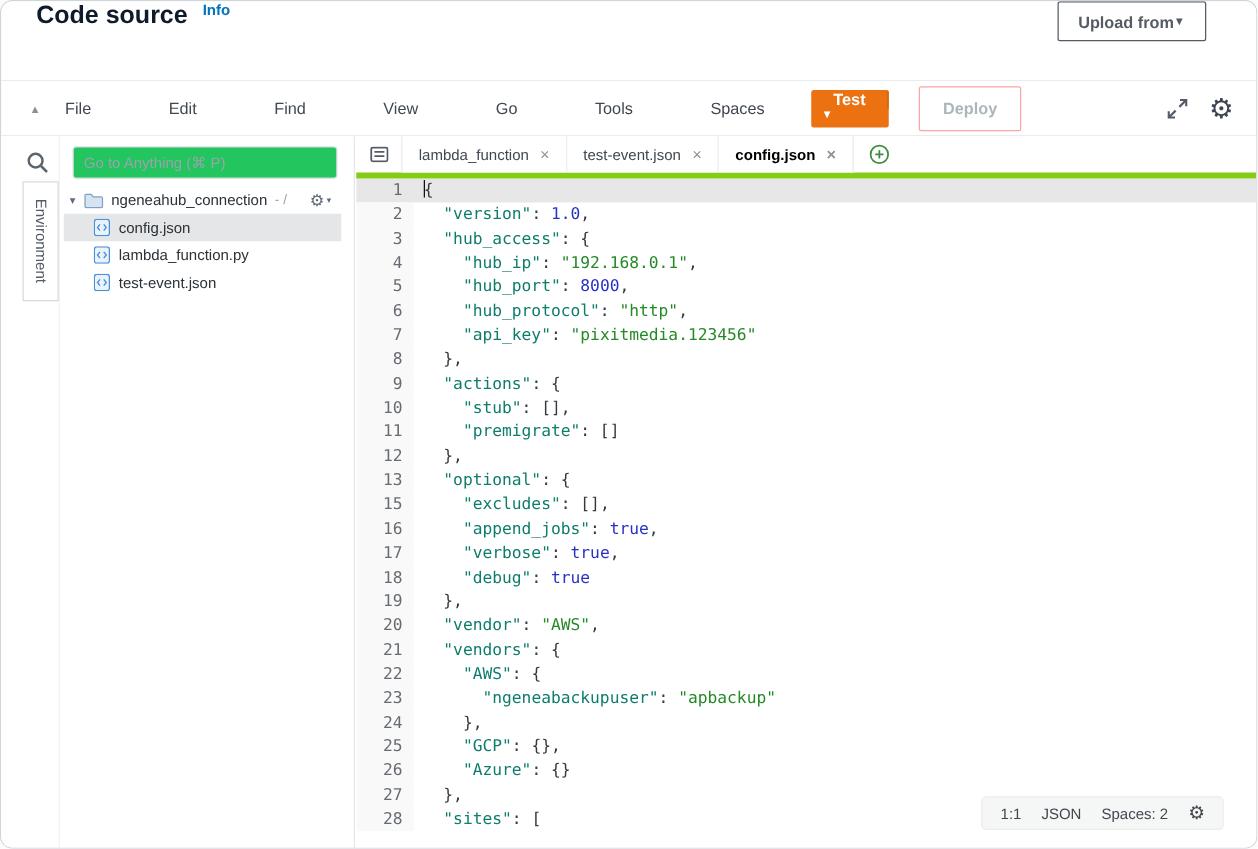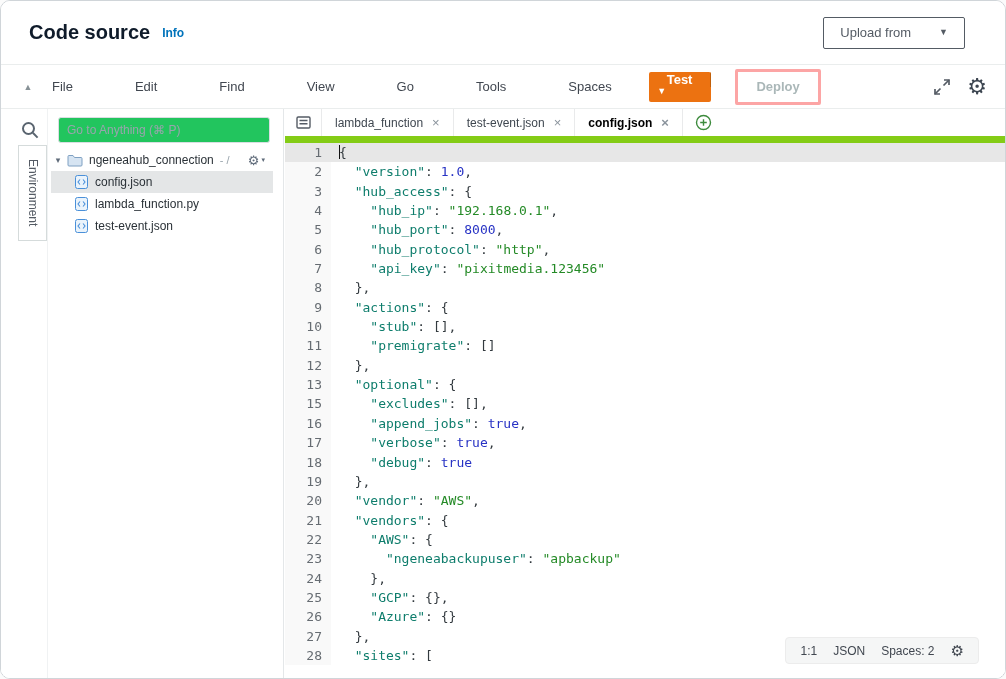--- a/index.html
+++ b/index.html
@@ -1,40 +1,40 @@
 <!DOCTYPE html>
 <html><head>
 <meta charset="utf-8">
 <style>
   * { box-sizing: border-box; margin: 0; padding: 0; }
   body { background:#fbfbfb; font-family:"Liberation Sans", sans-serif; }
   .app { position:relative; width:1006px; height:679px; border:1px solid #d0d5d9; border-radius:10px;
          background:#fff; overflow:hidden; color:#16191f; }
 
   
-  .hdr { position:absolute; top:0; left:0; right:0; height:64px; display:flex; align-items:center;
+  .hdr { position:absolute; top:0; left:0; right:0; height:64px; display:flex; align-items:flex-start;
          padding:0 40px 0 28px; border-bottom:1px solid #eaeded; background:#fff; }
   .title { font-size:20px; font-weight:700; color:#0f1b2a; }
   .info { margin-left:12px; font-size:12px; font-weight:700; color:#0073bb; cursor:pointer; }
-  .btn-upload { margin-left:auto; height:32px; padding:0 16px; display:flex; align-items:center; gap:28px;
-                background:#fff; border:1px solid #545b64; border-radius:2px; font-size:13px; font-weight:400;
+  .btn-upload { margin-left:auto; height:32px; padding:0 16px; display:flex; align-items:center; gap:0;
+                background:#fff; border:1px solid #545b64; border-radius:2px; font-size:13px; font-weight:700;
                 color:#545b64; cursor:pointer; font-family:inherit; }
   .caret-sm { font-size:9px; line-height:1; }
 
   
   .menubar { position:absolute; top:64px; left:0; right:0; height:44px; display:flex; align-items:center;
              padding:0 18px 0 14px; border-bottom:1px solid #eaeded; background:#fff; }
   .collapse { width:26px; text-align:center; color:#879196; font-size:9px; cursor:pointer; }
   .menus { display:flex;gap:40px; }
   .menu-item { padding:6px 11px; font-size:13px; color:#414750; cursor:pointer; border-radius:2px; }
   .btn-test { display:flex; margin-left:26px; height:30px; background:#ec7211; border-radius:2px; overflow:hidden; cursor:pointer;flex-direction:column; }
   .btn-test-label { display:flex; align-items:center; padding:0 18px; color:#fff; font-weight:700; font-size:13px;
                     border-right:1px solid #c05f0a; }
   .btn-test-caret { width:26px; display:flex; align-items:center; justify-content:center; color:#fff; font-size:9px; }
-  .btn-deploy { margin-left:24px; height:36px; padding:0 18px; background:#fff; border:3px solid #fca5a5;
+  .btn-deploy { margin-left:24px; height:36px; padding:0 18px; background:#fff; border:1px solid #fca5a5;
                 border-radius:2px; color:#aab7b8; font-size:13px; font-weight:700; font-family:inherit; cursor:default; }
   .mb-right { margin-left:auto; display:flex; align-items:center; gap:16px; }
   .gear { color:#3c4550; font-size:22px; line-height:1; cursor:pointer; }
 
   
   .bodyarea { position:absolute; top:108px; left:0; right:0; bottom:0; background:#fff; }
   .left { position:absolute; top:0; left:0; width:283px; height:100%; border-right:1px solid #e4e7e9; background:#fff; }
   .left::after { content:""; position:absolute; left:46px; top:0; bottom:0; width:1px; background:#f0f2f3; }
   .search-icon { position:absolute; left:19px; top:11px; cursor:pointer; }
   .goto-input { position:absolute; left:57px; top:8px; width:212px; height:26px; border:1px solid #d9dee2;
@@ -50,21 +50,21 @@
   .fsuffix { margin-left:6px; font-size:11px; color:#9aa5ad; }
   .tree-gear { margin-left:auto; margin-right:8px; color:#5f6b7a; font-size:13px; display:flex; align-items:center; gap:2px; cursor:pointer; }
   .tree-gear .mini { font-size:7px; }
   .file-row { padding-left:24px; }
   .file-row .ficon { margin:0 7px 0 0; }
   .file-row.selected { background:#e4e6e7; }
 
   
   .editor-pane { position:absolute; left:284px; top:0; right:0; bottom:0; background:#fff; }
   .tabbar { position:absolute; top:0; left:0; right:0; height:34px; display:flex; align-items:stretch;
-            border-bottom:7px solid #84cc16; background:#fff; }
+            border-bottom:5px solid #84cc16; background:#fff; }
   .tablist-icon { width:36px; display:flex; align-items:center; justify-content:center; cursor:pointer; }
   .tabs { display:flex; }
   .tab { display:flex; align-items:center; padding:0 13px; gap:9px; font-size:12px; color:#3f4750;
          border-right:1px solid #e9eaeb; cursor:pointer; background:#fff; }
   .tab:first-child { border-left:1px solid #e9eaeb; }
   .tab.active { font-weight:700; color:#000; }
   .tab-close { color:#8a939c; font-size:13px; }
   .addtab { display:flex; align-items:center; margin-left:12px; cursor:pointer; }
 
   .code-area { position:absolute; top:34px; left:0; right:0; bottom:0; font-family:"DejaVu Sans Mono", monospace;

